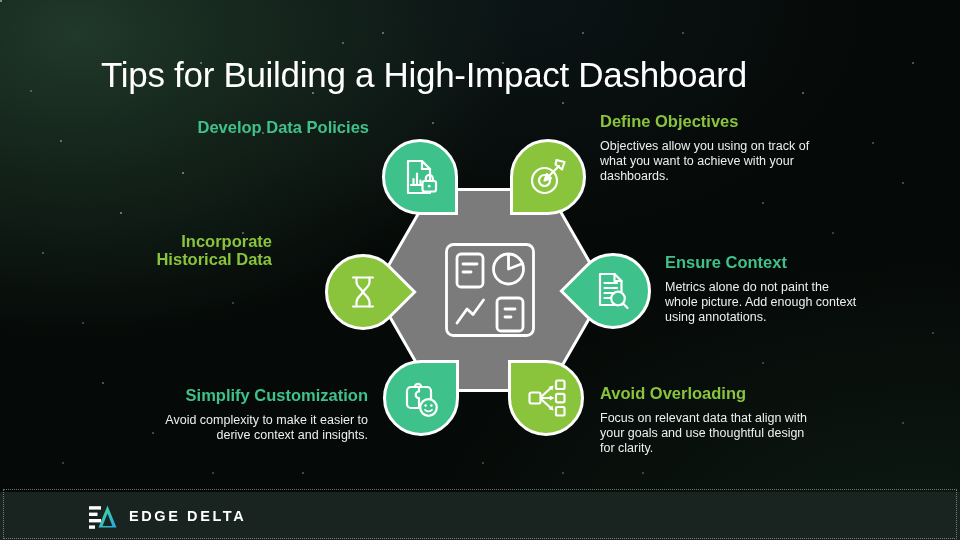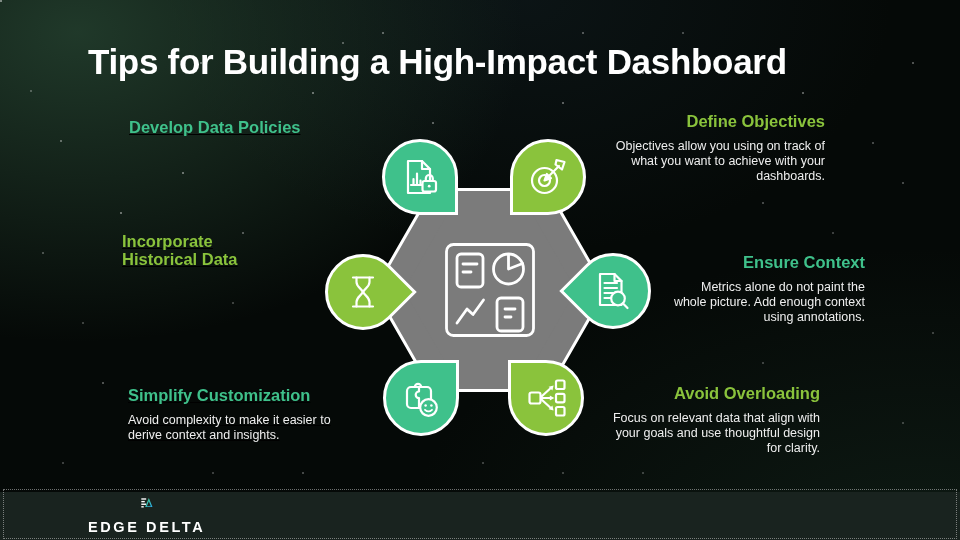--- a/index.html
+++ b/index.html
@@ -32,22 +32,22 @@
       642px 472px 0 rgba(255,255,255,.3), 702px 432px 0 rgba(255,255,255,.35),
       762px 362px 0 rgba(255,255,255,.3), 852px 302px 0 rgba(255,255,255,.35),
       902px 422px 0 rgba(255,255,255,.3), 482px 462px 0 rgba(255,255,255,.3),
       562px 472px 0 rgba(255,255,255,.3), 382px 32px 0 rgba(255,255,255,.45),
       582px 32px 0 rgba(255,255,255,.4), 682px 32px 0 rgba(255,255,255,.35),
       762px 202px 0 rgba(255,255,255,.35), 832px 232px 0 rgba(255,255,255,.3),
       62px 462px 0 rgba(255,255,255,.3), 282px 392px 0 rgba(255,255,255,.3),
       902px 182px 0 rgba(255,255,255,.35), 932px 332px 0 rgba(255,255,255,.3),
       242px 232px 0 rgba(255,255,255,.4), 212px 472px 0 rgba(255,255,255,.3);}
 
-  .page-title{position:absolute;left:88px;top:42px;margin:0;color:#fff;
-    font-size:35px;font-weight:700;letter-spacing:-.3px;white-space:nowrap;}
+  .page-title{position:absolute;left:88px;top:42px;margin:13px;color:#fff;
+    font-size:35px;font-weight:400;letter-spacing:-.3px;white-space:nowrap;}
 
   .hex-layer{position:absolute;left:0;top:0;}
 
   
   .petal{position:absolute;width:76px;height:76px;box-sizing:border-box;
     border:3px solid #fff;display:flex;align-items:center;justify-content:center;z-index:3;}
   .petal.teal{background:var(--teal);}
   .petal.lime{background:var(--lime);}
   .petal-tl{left:382px;top:139px;border-radius:50% 50% 0 50%;}
   .petal-tr{left:510px;top:139px;border-radius:50% 50% 50% 0;}
@@ -59,35 +59,35 @@
   .petal-br{left:508px;top:360px;border-radius:0 50% 50% 50%;}
 
   .center-icon{position:absolute;left:444px;top:242px;z-index:4;}
 
   
   .tip{position:absolute;z-index:2;}
   .tip h3{margin:0 0 9px 0;font-size:16.5px;font-weight:700;line-height:1.1;}
   .tip p{margin:0;font-size:12.5px;line-height:1.2;color:#efefef;}
   .c-teal{color:var(--teal);}
   .c-lime{color:var(--lime);}
-  .align-r{text-decoration:underline;}
-  .align-l{text-align:right;}
+  .align-r{text-align:right;}
+  .align-l{text-align:left;}
   .tip-tl{right:591px;top:118px;width:240px;}
   .tip-tr{left:600px;top:112px;width:225px;}
   .tip-l{right:688px;top:232px;width:210px;}
   .tip-l h3{max-width:150px;margin-left:auto;}
   .tip-r{left:665px;top:253px;width:200px;}
   .tip-bl{right:592px;top:386px;width:240px;}
   .tip-br{left:600px;top:384px;width:220px;}
 
   
   .footer{position:absolute;left:0;right:0;top:492px;height:48px;background:var(--footer-bg);z-index:5;}
   .footer-frame{position:absolute;left:3px;right:3px;top:489px;height:48px;
     border:1px dotted rgba(255,255,255,.42);z-index:6;pointer-events:none;}
-  .brand{position:absolute;left:88px;top:497px;height:38px;display:flex;align-items:center;gap:11px;z-index:7;flex-direction:column;}
+  .brand{position:absolute;left:88px;top:497px;height:38px;display:flex;align-items:center;gap:11px;z-index:7;}
   .brand-name{color:#fff;font-size:14.5px;font-weight:700;letter-spacing:2.6px;white-space:nowrap;}
 </style>
 </head>
 <body>
 
 <div class="stage">
 
   <div class="star-field"></div>
 
   <h1 class="page-title">Tips for Building a High-Impact Dashboard</h1>

